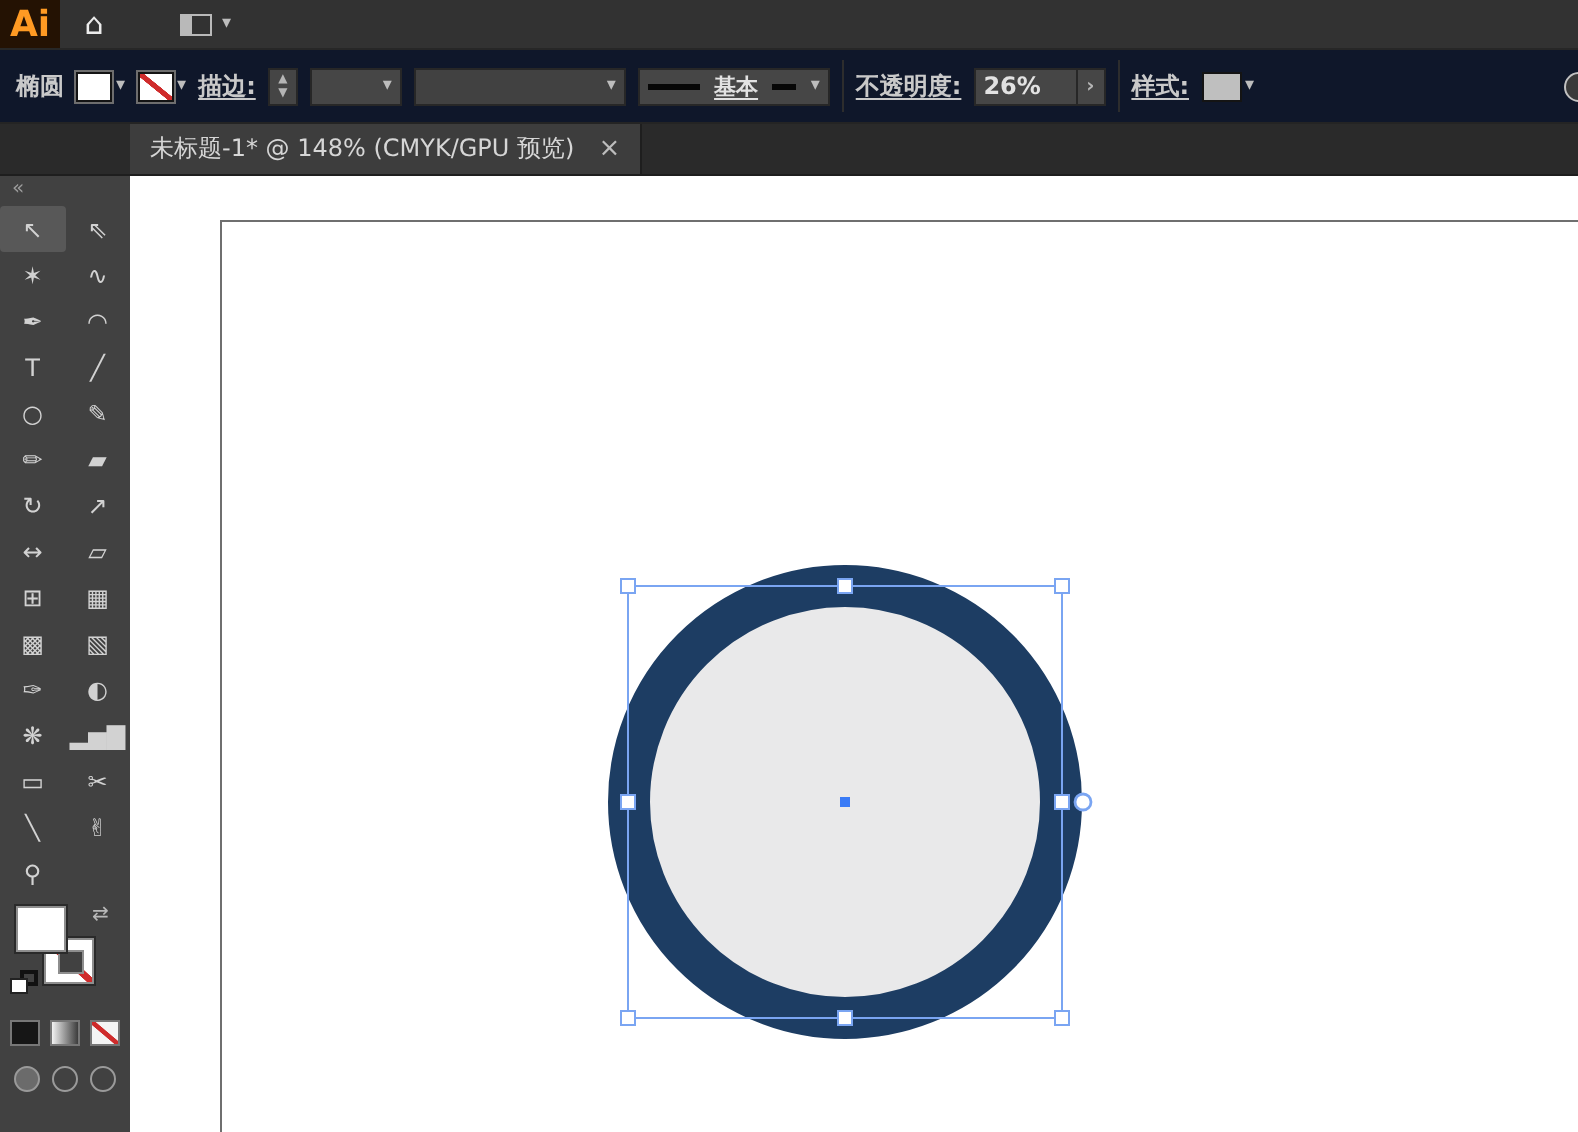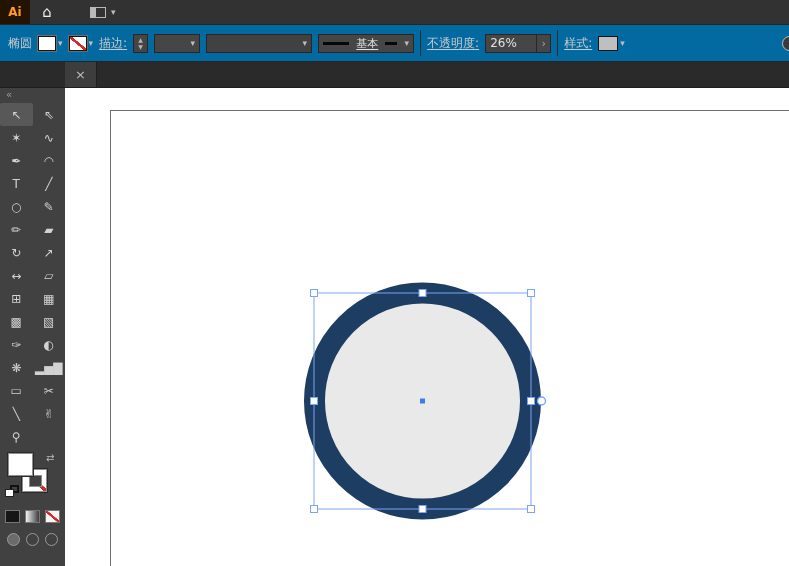--- a/index.html
+++ b/index.html
@@ -1,31 +1,31 @@
 <!DOCTYPE html>
 <html style="--sel: #7aa5f2; --dot: #3a7bf6; --circle-fill: #e9e9ea; --circle-stroke: #1d3d63;"><head>
 <meta charset="utf-8">
 <style>
   * { margin:0; padding:0; box-sizing:border-box; }
   html,body { width:789px; height:566px; overflow:hidden; }
   body { position:relative; font-family:"DejaVu Sans", sans-serif; background:#fff; user-select:none; }
 
   
   .menubar { position:absolute; top:0; left:0; width:789px; height:24px; background:#323232; display:flex; align-items:center; color:#d9d9d9; font-size:12px; }
-  .ai-logo { width:30px; height:24px; background:#20100249; background:#241203; color:#ff9a23; font-weight:bold; font-size:12px; display:flex; align-items:center; justify-content:center; }
+  .ai-logo { width:30px; height:24px; background:#20100249; background:#241203; color:#ff9a23; font-weight:bold; font-size:18px; display:flex; align-items:center; justify-content:center; }
   .home-btn { width:34px; height:24px; display:flex; align-items:center; justify-content:center; font-size:15px; color:#ececec; }
   .menu-items { display:flex; margin-left:20px; height:24px; }
   .menu-item { padding:0 9px; display:flex; align-items:center; cursor:default; }
   .workspace-switcher { margin-left:26px; display:flex; align-items:center; gap:5px; }
   .workspace-icon { width:16px; height:11px; border:1px solid #b9b9b9; display:flex; }
   .workspace-icon .pane-l { width:5px; background:#b9b9b9; }
   .arrow-small { font-size:9px; color:#bdbdbd; }
 
   
-  .controlbar { position:absolute; top:24px; left:0; width:789px; height:38px; background:#0369a1; border-top:1px solid #272727; border-bottom:1px solid #242424; display:flex; align-items:center; padding:0 8px; gap:6px; color:#c9c9c9; font-size:12px; }
+  .controlbar { position:absolute; top:24px; left:0; width:789px; height:38px; background:#0f172a; border-top:1px solid #272727; border-bottom:1px solid #242424; display:flex; align-items:center; padding:0 8px; gap:6px; color:#c9c9c9; font-size:12px;font-weight:bold; }
   .cb-label { white-space:nowrap; }
   .cb-link { white-space:nowrap; text-decoration:underline; text-underline-offset:2px; }
   .swatch-dd { display:flex; align-items:center; gap:2px; }
   .swatch { width:18px; height:15px; background:#fff; border:1px solid #141414; box-shadow:0 0 0 1px #6e6e6e; }
   .swatch.none { background:linear-gradient(to top right, rgba(0,0,0,0) 43%, #cf2b2b 44%, #cf2b2b 56%, rgba(0,0,0,0) 57%), #fff; }
   .stepper { width:15px; height:19px; background:#454545; border:1px solid #272727; display:flex; flex-direction:column; align-items:center; justify-content:center; gap:1px; font-size:6px; line-height:6px; color:#b5b5b5; }
   .combo { height:19px; background:#464646; border:1px solid #272727; display:flex; align-items:center; justify-content:space-between; padding:0 4px; color:#e2e2e2; gap:4px; }
   .combo.dim { background:#414141; color:#7a7a7a; }
   .combo-stroke-weight { width:46px; }
   .combo-brush { width:106px; }
@@ -154,20 +154,21 @@
   <div class="swatch-dd">
     <span class="style-swatch"></span>
     <span class="arrow-small">▾</span>
   </div>
 
   <div class="overflow-circle"></div>
 </div>
 
 <div class="tabbar">
   <div class="doc-tab">
+    <span>未标题-1* @ 148% (CMYK/GPU 预览)</span>
     <span class="tab-close">×</span>
   </div>
 </div>
 
 <div class="main">
 
   <div class="toolbar">
     <div class="toolbar-collapse">«</div>
     <div class="tool-grid">
         <div class="tool active">

